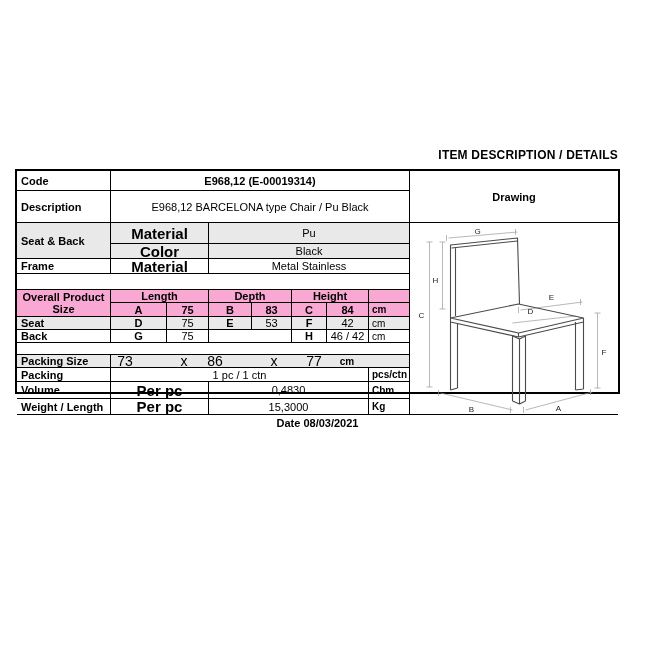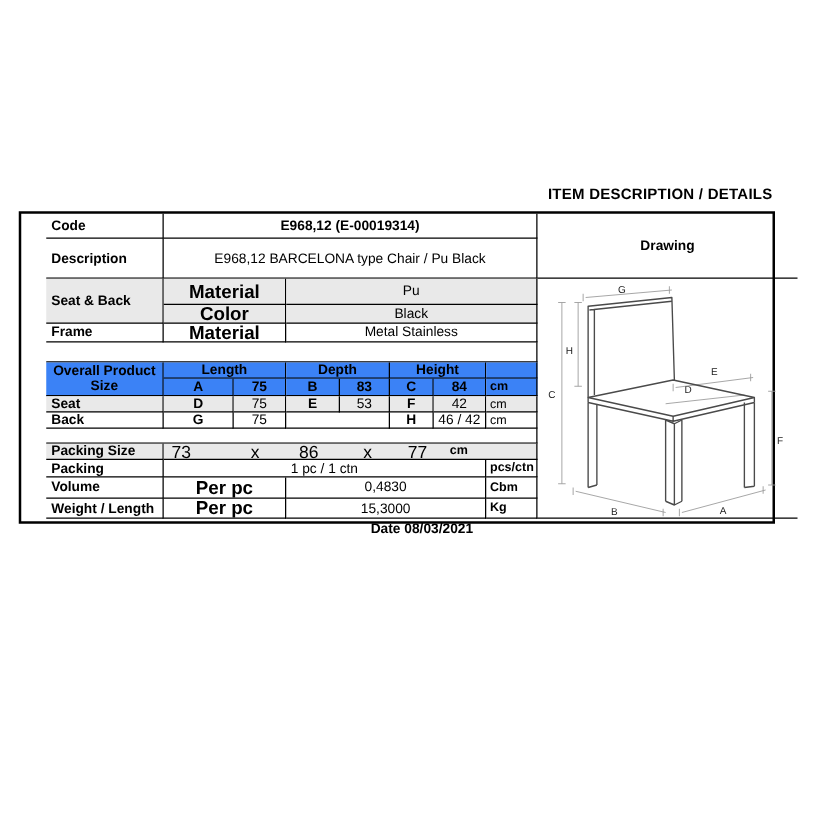--- a/index.html
+++ b/index.html
@@ -1,38 +1,37 @@
 <!DOCTYPE html>
 <html><head>
 <meta charset="utf-8">
 <style>
   html,body{margin:0;padding:0;}
   body{width:650px;height:650px;background:#ffffff;font-family:"Liberation Sans",sans-serif;color:#000;position:relative;overflow:hidden;}
   .page-title{position:absolute;left:17px;top:148px;width:601px;text-align:right;font-size:12px;font-weight:bold;letter-spacing:0.2px;}
   .spec-table{
     position:absolute;left:15px;top:169px;
-    width:605px;height:250px;
+    width:605px;height:225px;
     border:2px solid #000;box-sizing:border-box;
     display:grid;
     grid-template-columns:94px 56px 42px 43px 40px 35px 42px 41px 208px;
     grid-template-rows:20px 32px 21px 15px 15px 16px 13px 14px 13px 13px 12px 13px 14px 17px 16px 15px;
     background:#fff;
-    padding-left:20px;
   }
   .cell{
     display:flex;align-items:center;justify-content:center;
     border-right:1px solid #000;border-bottom:1px solid #000;
     box-sizing:border-box;font-size:11px;overflow:hidden;white-space:nowrap;
   }
   .lbl{justify-content:flex-start;padding-left:4px;font-weight:bold;}
   .b{font-weight:bold;}
   .sm{font-size:15px;}
   .unit{justify-content:flex-start;padding-left:3px;font-size:10px;font-weight:bold;}
   .gray{background:#e9e9e9;}
-  .yellow{background:#3b82f6;}
+  .yellow{background:#f9a8d4;}
   .nbr{border-right:none;}
   .nbb{border-bottom:none;}
   .corner{flex-direction:column;line-height:12px;justify-content:center;font-weight:bold;}
   .packrow{position:relative;}
   .packrow span{position:absolute;top:50%;transform:translate(-50%,-50%);font-size:14px;}
   .packrow .pu{font-weight:bold;font-size:10px;}
   .drawing-body{padding:0;align-items:stretch;justify-content:stretch;}
   .drawing-body svg{width:100%;height:100%;display:block;}
   .chair{stroke:#4a4a4a;stroke-width:1.1;fill:none;stroke-linejoin:round;}
   .dim{stroke:#9a9a9a;stroke-width:0.7;fill:none;}
@@ -97,21 +96,21 @@
   <div class="cell b" style="grid-area:10/6/11/7;">H</div>
   <div class="cell" style="grid-area:10/7/11/8;">46 / 42</div>
   <div class="cell unit" style="grid-area:10/8/11/9;font-weight:normal;">cm</div>
 
   <div class="cell" style="grid-area:11/1/12/9;"></div>
 
   <div class="cell lbl gray" style="grid-area:12/1/13/2;">Packing Size</div>
   <div class="cell gray packrow" style="grid-area:12/2/13/9;">
     <span style="left:14px;">73</span>
     <span style="left:73px;">x</span>
-    <span style="left:116px;">86</span>
+    <span style="left:104px;">86</span>
     <span style="left:163px;">x</span>
     <span style="left:203px;">77</span>
     <span style="left:236px;" class="pu">cm</span>
   </div>
 
   <div class="cell lbl" style="grid-area:13/1/14/2;">Packing</div>
   <div class="cell" style="grid-area:13/2/14/8;">1 pc / 1 ctn</div>
   <div class="cell unit" style="grid-area:13/8/14/9;">pcs/ctn</div>
 
   <div class="cell lbl" style="grid-area:14/1/15/2;">Volume</div>

